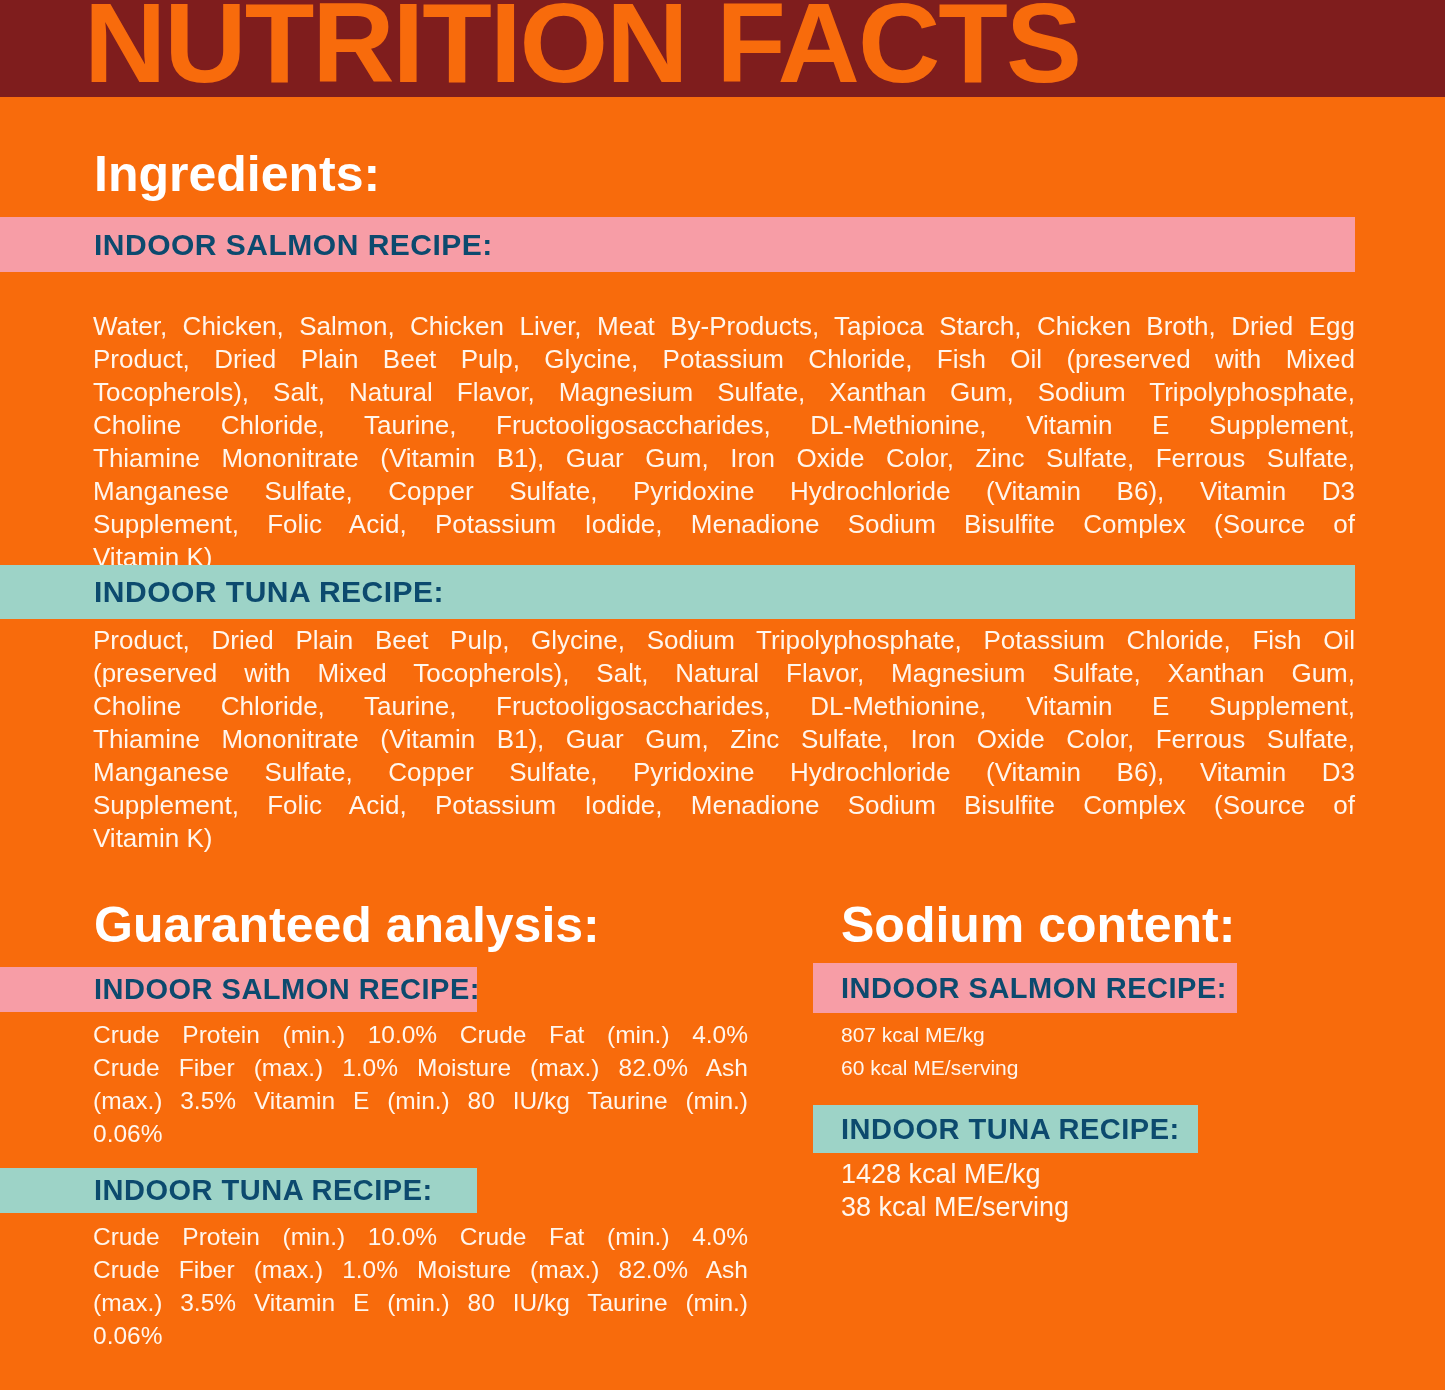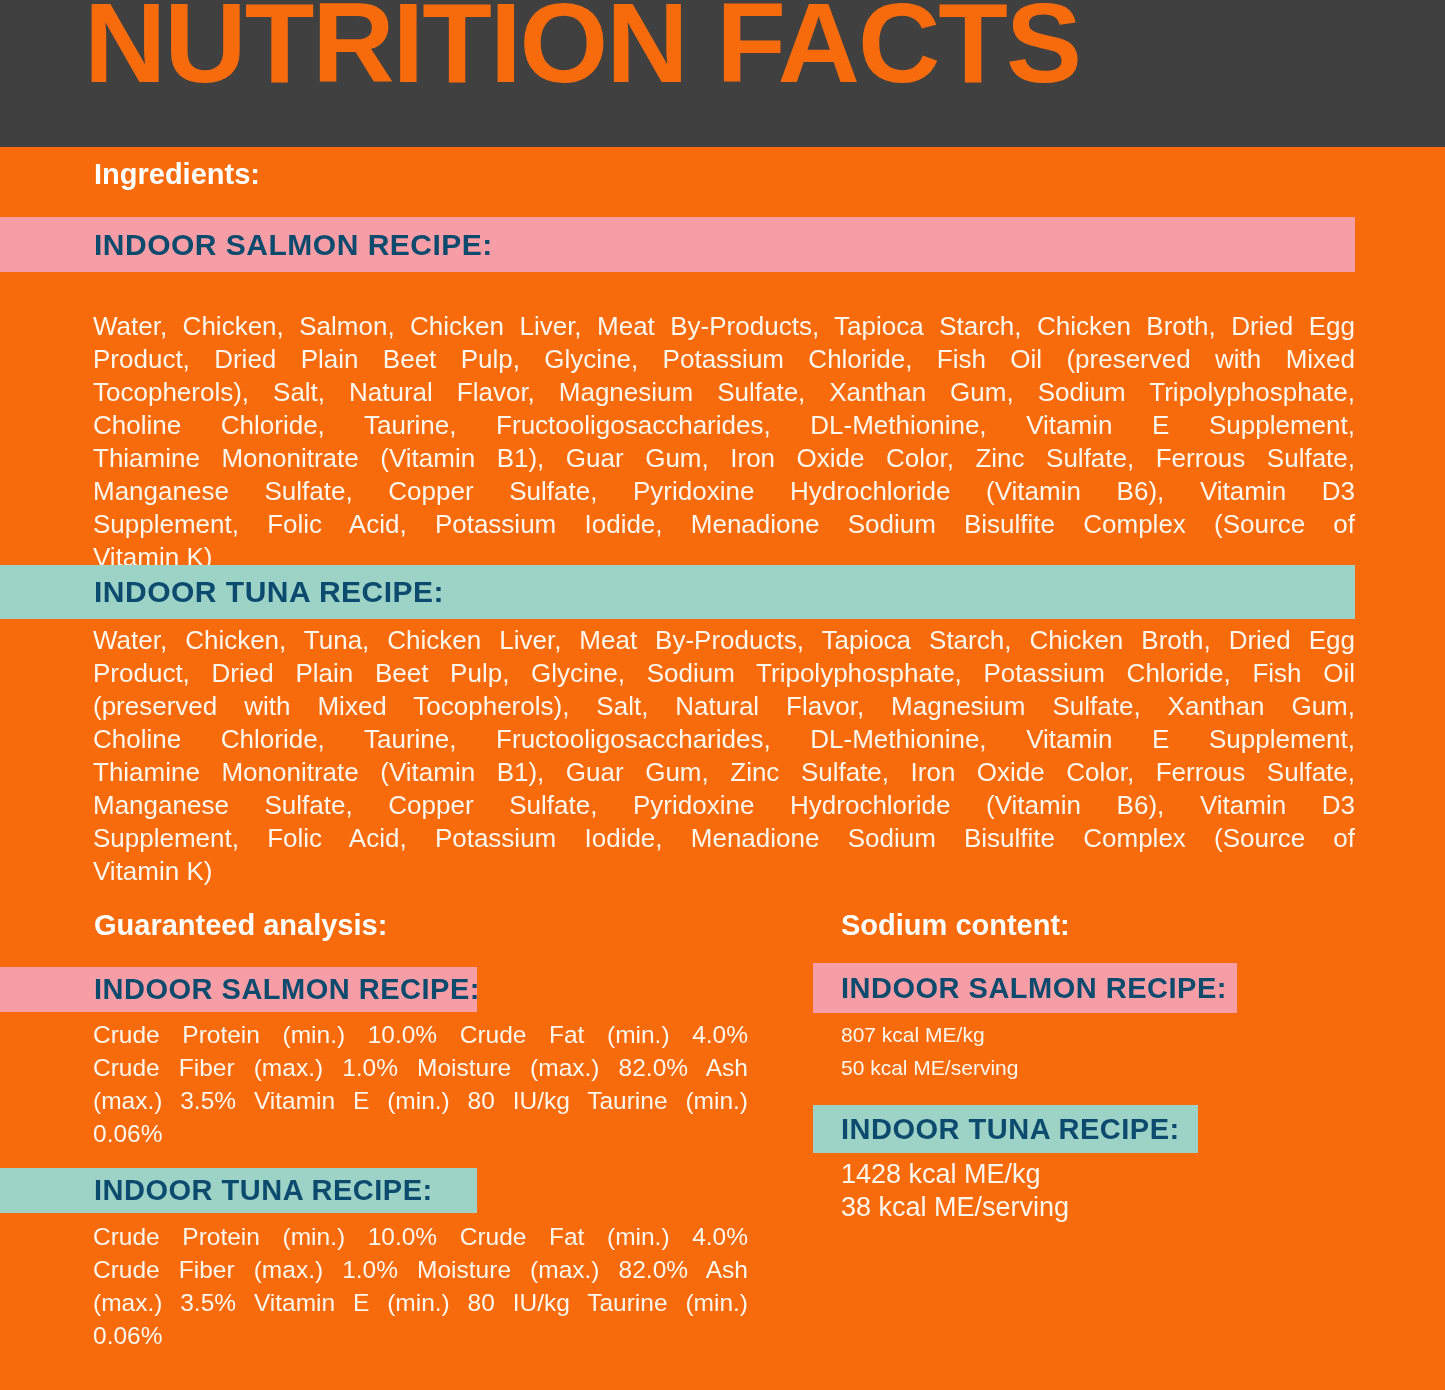--- a/index.html
+++ b/index.html
@@ -1,24 +1,24 @@
 <!DOCTYPE html>
 <html><head>
 <meta charset="utf-8">
 <style>
   html,body{margin:0;padding:0;}
   body{width:1445px;height:1390px;overflow:hidden;font-family:"Liberation Sans",sans-serif;}
   #label-root{position:relative;width:1445px;height:1390px;background:#F86B0C;}
 
   
-  .header-band{position:absolute;left:0;top:0;width:1445px;height:147px;background:#404040;}
+  .header-band{position:absolute;left:0;top:0;width:1445px;height:97px;background:#7f1d1d;}
   .page-title{position:absolute;left:84px;top:-14px;font-size:114px;line-height:114px;
               font-weight:800;letter-spacing:-2px;color:#F86B0C;white-space:nowrap;}
 
-  .h2{position:absolute;font-size:29px;line-height:48px;font-weight:bold;color:#FFFFFF;white-space:nowrap;}
+  .h2{position:absolute;font-size:50px;line-height:48px;font-weight:bold;color:#FFFFFF;white-space:nowrap;}
   #ingredients-heading{left:94px;top:150px;}
   #ga-heading{left:94px;top:901px;}
   #cc-heading{left:841px;top:901px;}
 
   .banner{position:absolute;display:flex;align-items:center;}
   .banner .banner-label{font-weight:bold;font-size:30px;color:#0c4a6e;letter-spacing:0.5px;white-space:nowrap;}
 
   #banner-ing-salmon{left:0;top:217px;width:1355px;height:55px;padding-left:94px;box-sizing:border-box;}
   #banner-ing-tuna  {left:0;top:565px;width:1355px;height:54px;padding-left:94px;box-sizing:border-box;}
   #banner-ga-salmon {left:0;top:967px;width:477px;height:45px;padding-left:94px;box-sizing:border-box;}
@@ -62,21 +62,20 @@
       <div class="line">Thiamine Mononitrate (Vitamin B1), Guar Gum, Iron Oxide Color, Zinc Sulfate, Ferrous Sulfate,</div>
       <div class="line">Manganese Sulfate, Copper Sulfate, Pyridoxine Hydrochloride (Vitamin B6), Vitamin D3</div>
       <div class="line">Supplement, Folic Acid, Potassium Iodide, Menadione Sodium Bisulfite Complex (Source of</div>
       <div class="line last">Vitamin K)</div>
     </div>
 
   <div class="banner" id="banner-ing-tuna" style="background-color: rgb(157, 211, 199);">
     <span class="banner-label">INDOOR TUNA RECIPE:</span>
   </div>
   <div class="textblock justify" id="para-tuna">
-      <div class="line">Water, Chicken, Tuna, Chicken Liver, Meat By-Products, Tapioca Starch, Chicken Broth, Dried Egg</div>
       <div class="line">Product, Dried Plain Beet Pulp, Glycine, Sodium Tripolyphosphate, Potassium Chloride, Fish Oil</div>
       <div class="line">(preserved with Mixed Tocopherols), Salt, Natural Flavor, Magnesium Sulfate, Xanthan Gum,</div>
       <div class="line">Choline Chloride, Taurine, Fructooligosaccharides, DL-Methionine, Vitamin E Supplement,</div>
       <div class="line">Thiamine Mononitrate (Vitamin B1), Guar Gum, Zinc Sulfate, Iron Oxide Color, Ferrous Sulfate,</div>
       <div class="line">Manganese Sulfate, Copper Sulfate, Pyridoxine Hydrochloride (Vitamin B6), Vitamin D3</div>
       <div class="line">Supplement, Folic Acid, Potassium Iodide, Menadione Sodium Bisulfite Complex (Source of</div>
       <div class="line last">Vitamin K)</div>
     </div>
 
   <div class="h2" id="ga-heading">Guaranteed analysis:</div>
@@ -100,21 +99,21 @@
       <div class="line">Crude Fiber (max.) 1.0% Moisture (max.) 82.0% Ash</div>
       <div class="line">(max.) 3.5% Vitamin E (min.) 80 IU/kg Taurine (min.)</div>
       <div class="line last">0.06%</div>
     </div>
 
   <div class="banner" id="banner-cc-salmon" style="background-color: rgb(247, 157, 166);">
     <span class="banner-label">INDOOR SALMON RECIPE:</span>
   </div>
   <div class="textblock" id="cc-salmon-text">
       <div class="line">807 kcal ME/kg</div>
-      <div class="line last">50 kcal ME/serving</div>
+      <div class="line last">60 kcal ME/serving</div>
     </div>
 
   <div class="banner" id="banner-cc-tuna" style="background-color: rgb(157, 211, 199);">
     <span class="banner-label">INDOOR TUNA RECIPE:</span>
   </div>
   <div class="textblock" id="cc-tuna-text">
       <div class="line">1428 kcal ME/kg</div>
       <div class="line last">38 kcal ME/serving</div>
     </div>
 

